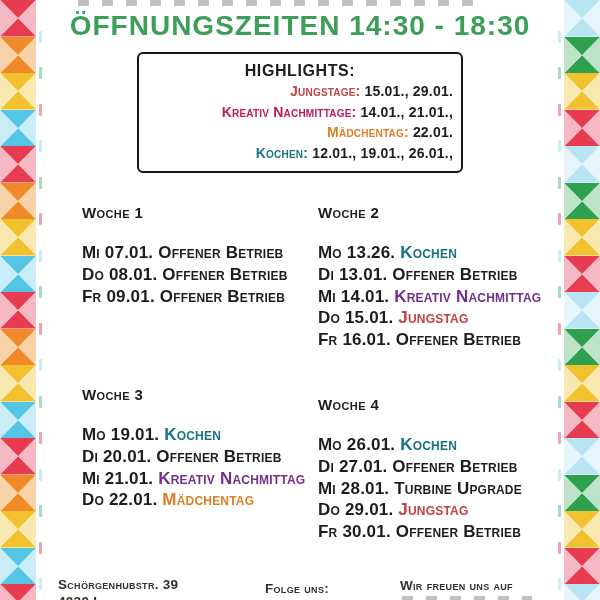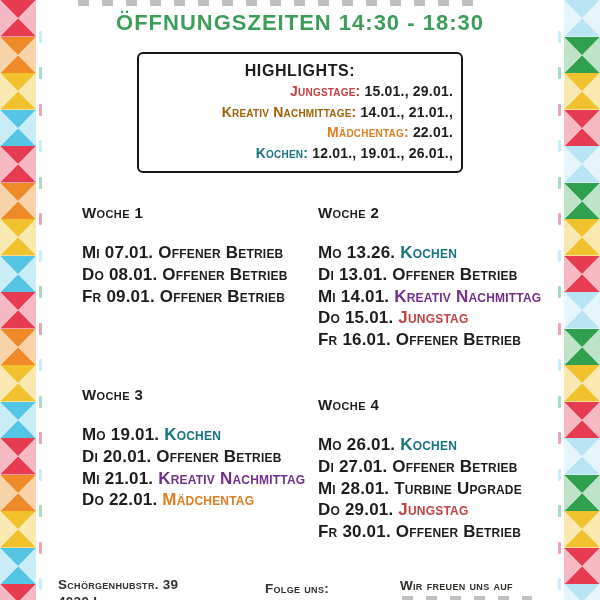--- a/index.html
+++ b/index.html
@@ -17,21 +17,21 @@
   .pinwheel{display:block;width:36px;height:36.5px;line-height:0;}
   .sliver-dash{position:absolute;width:3px;height:12px;border-radius:1px;}
   
   .cutoff-strip{
     position:absolute;background:repeating-linear-gradient(90deg,#4a4a48 0 11px,transparent 11px 24px);
     opacity:.35;
   }
   
   .page-title{
     position:absolute;top:10px;left:42px;width:516px;text-align:center;
-    font-size:22px;letter-spacing:1px;
+    font-size:28px;letter-spacing:1px;
   }
   
   .highlights-box{
     position:absolute;top:52px;left:50%;transform:translateX(-50%);
     width:306px;border:2.5px solid #161616;border-radius:6px;background:#fff;
     text-align:center;padding:7px 8px 8px 8px;
   }
   .highlights-heading{font-size:16px;letter-spacing:.6px;line-height:20px;}
   .highlight-item{font-size:14px;line-height:20.5px;letter-spacing:.2px;text-align:right;}
   .sc{font-variant:small-caps;}
@@ -296,21 +296,21 @@
 
   <div class="page-title" style="color: rgb(61, 158, 90);">ÖFFNUNGSZEITEN 14:30 - 18:30</div>
 
   <div class="highlights-box">
     <div class="highlights-heading">HIGHLIGHTS:</div>
     <div class="highlight-item">
       <span class="sc" style="color: rgb(200, 64, 65);">Jungstage:</span>
       <span>15.01., 29.01.</span>
     </div>
     <div class="highlight-item">
-      <span class="sc" style="color: #a16207;">Kreativ Nachmittage:</span>
+      <span class="sc" style="color: #be185d;">Kreativ Nachmittage:</span>
       <span>14.01., 21.01.,</span>
     </div>
     <div class="highlight-item">
       <span class="sc" style="color: rgb(223, 125, 34); padding-left: 12px;">Mädchentag:</span>
       <span>22.01.</span>
     </div>
     <div class="highlight-item">
       <span class="sc" style="color: rgb(23, 116, 131);">Kochen:</span>
       <span>12.01., 19.01., 26.01.,</span>
     </div>

